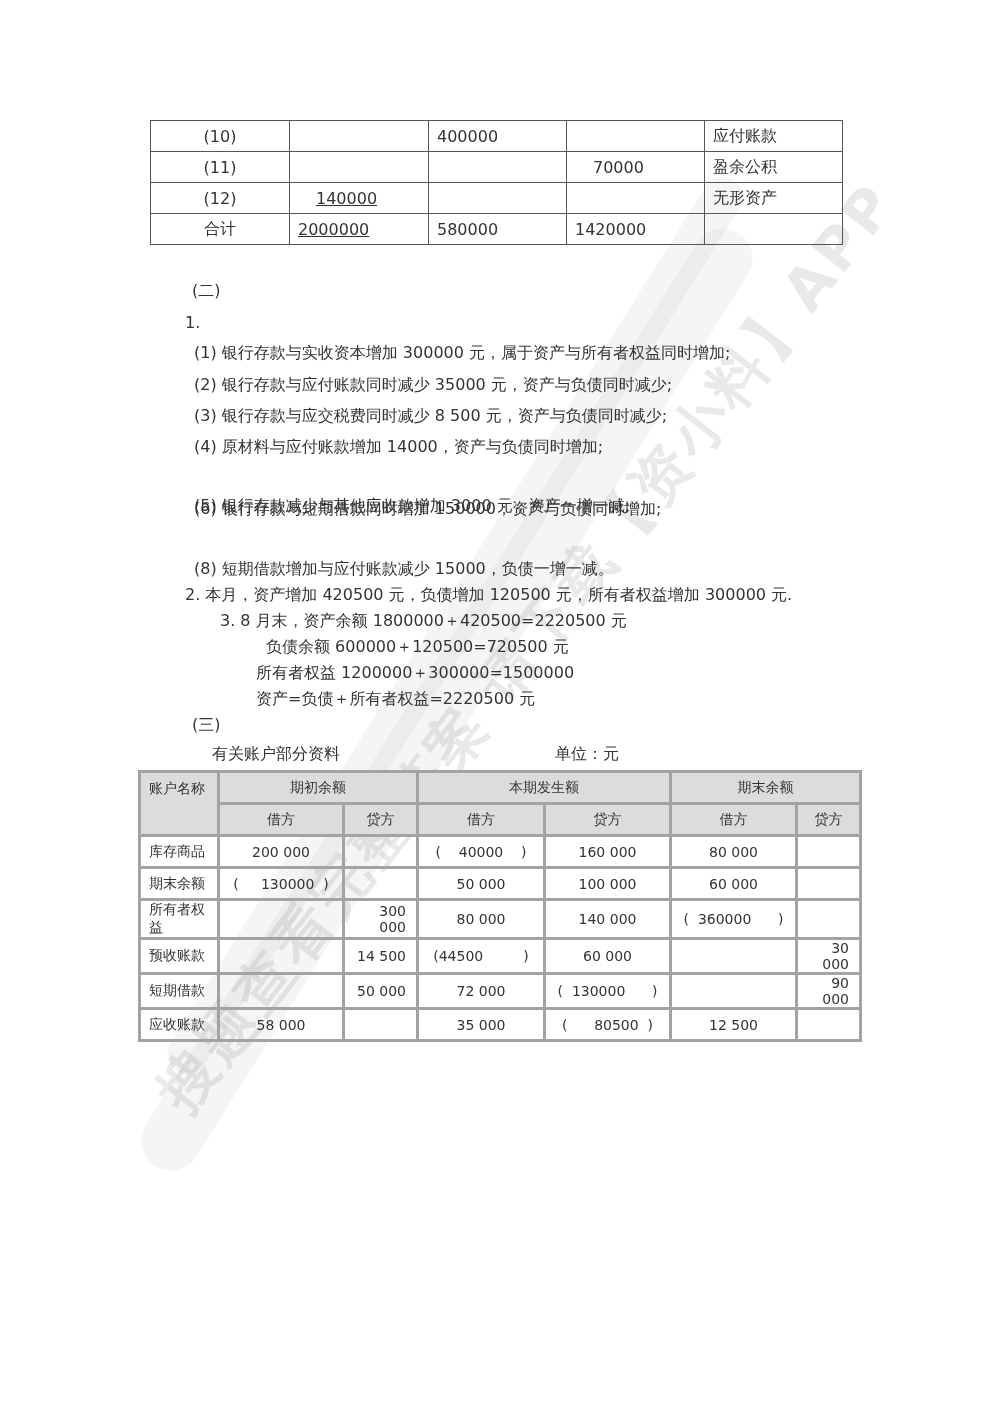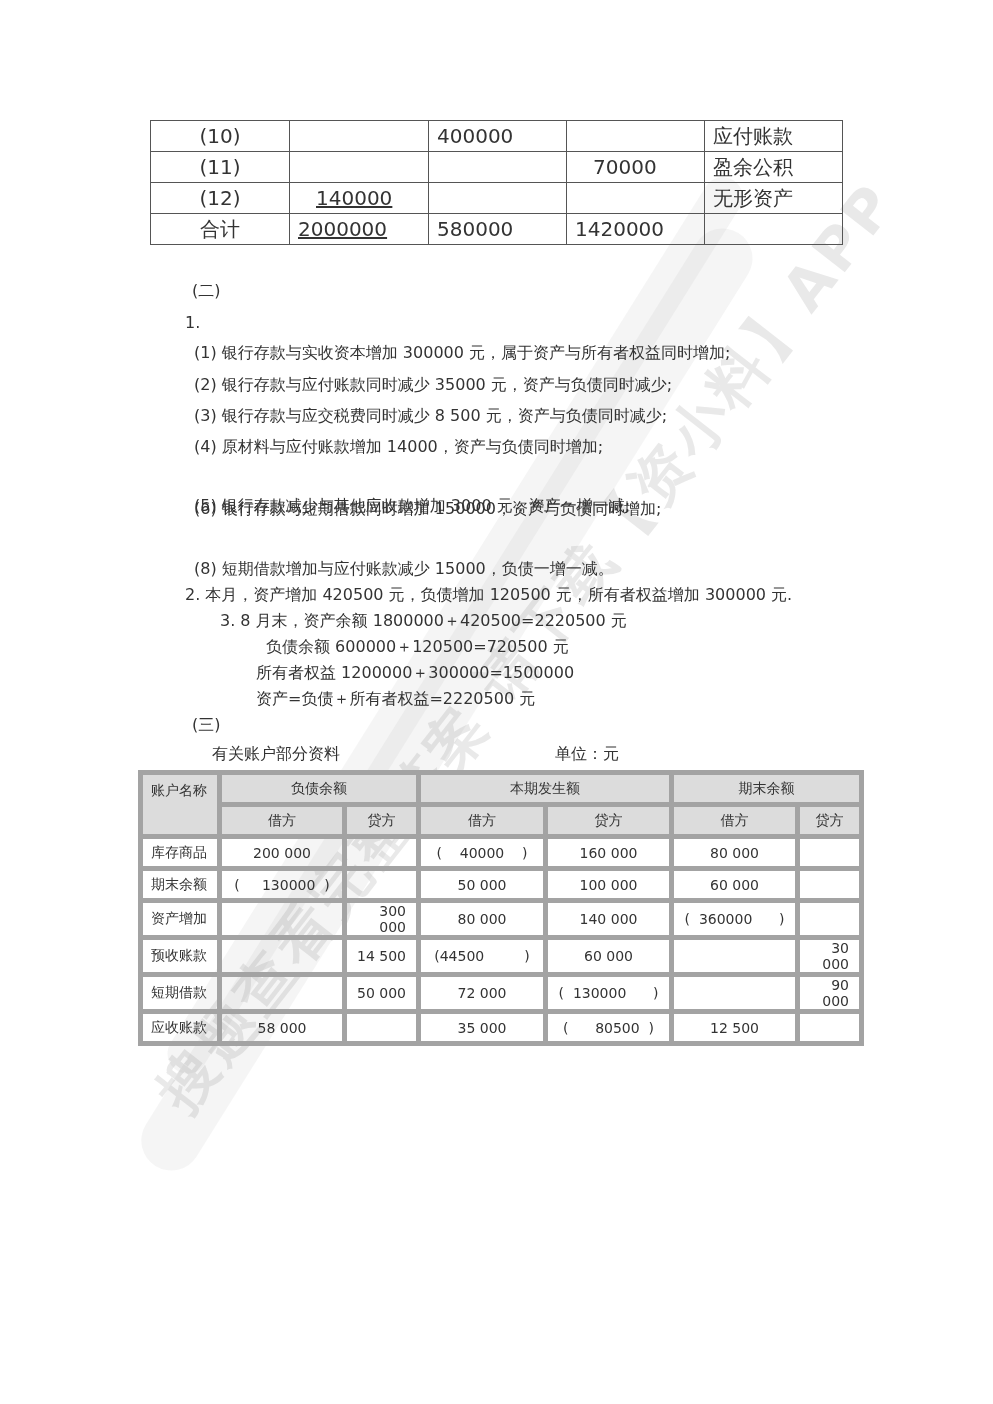--- a/index.html
+++ b/index.html
@@ -48,21 +48,21 @@
     border-radius: 30px;
   }
 
   
   table.t1 {
     position: absolute;
     left: 150px;
     top: 120px;
     border-collapse: collapse;
     z-index: 1;
-    font-size: 20px;
+    font-size: 16px;
     color: #333;
     border-radius: 24px;
   }
   table.t1 td {
     border: 1px solid #555;
     height: 31px;
     padding: 0 8px;
     vertical-align: middle;
     box-sizing: border-box;
   }
@@ -86,21 +86,21 @@
   table.t2 {
     position: absolute;
     left: 138px;
     top: 770px;
     border-collapse: collapse;
     z-index: 1;
     font-size: 14px;
     color: #333;
   }
   table.t2 td {
-    border: 5px solid #a3a3a3;
+    border: 3px solid #a3a3a3;
     height: 32px;
     padding: 0 4px;
     vertical-align: middle;
     box-sizing: border-box;
     text-align: center;
   }
   table.t2 td.hdr {
     background: #dcdcdc;
   }
   table.t2 td.name {
@@ -180,21 +180,21 @@
   <div class="line" style="left:256px; top:689px;">资产=负债＋所有者权益=2220500 元</div>
 
   <div class="line" style="left:192px; top:715px;">(三)</div>
   <div class="line" style="left:212px; top:744px;">有关账户部分资料</div>
   <div class="line" style="left:555px; top:744px;">单位：元</div>
 
   <table class="t2">
     <tbody>
         <tr>
       <td class="hdr name name-hdr" rowspan="2">账户名称</td>
-      <td class="hdr" colspan="2">负债余额</td>
+      <td class="hdr" colspan="2">期初余额</td>
       <td class="hdr" colspan="2">本期发生额</td>
       <td class="hdr" colspan="2">期末余额</td>
     </tr>
     <tr>
       <td class="hdr w1">借方</td>
       <td class="hdr w2">贷方</td>
       <td class="hdr w3">借方</td>
       <td class="hdr w4">贷方</td>
       <td class="hdr w5">借方</td>
       <td class="hdr w6">贷方</td>
@@ -211,21 +211,21 @@
     <tr>
       <td class="name">期末余额</td>
       <td style="white-space:pre;">(     130000  )</td>
       <td class="right"></td>
       <td>50 000</td>
       <td>100 000</td>
       <td>60 000</td>
       <td class="right"></td>
     </tr>
     <tr>
-      <td class="name">资产增加</td>
+      <td class="name">所有者权益</td>
       <td></td>
       <td class="right">300 000</td>
       <td>80 000</td>
       <td>140 000</td>
       <td style="white-space:pre;">(  360000      )</td>
       <td class="right"></td>
     </tr>
     <tr>
       <td class="name">预收账款</td>
       <td></td>

